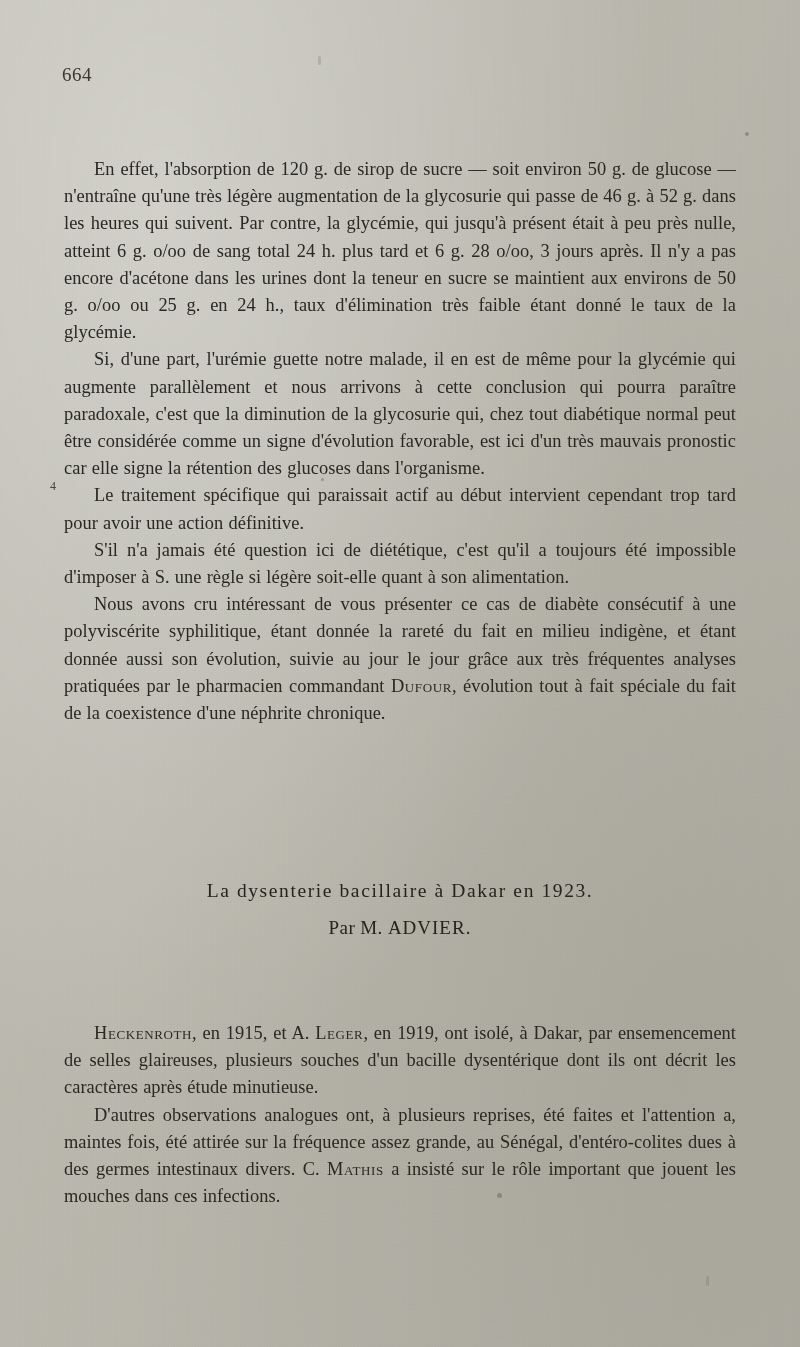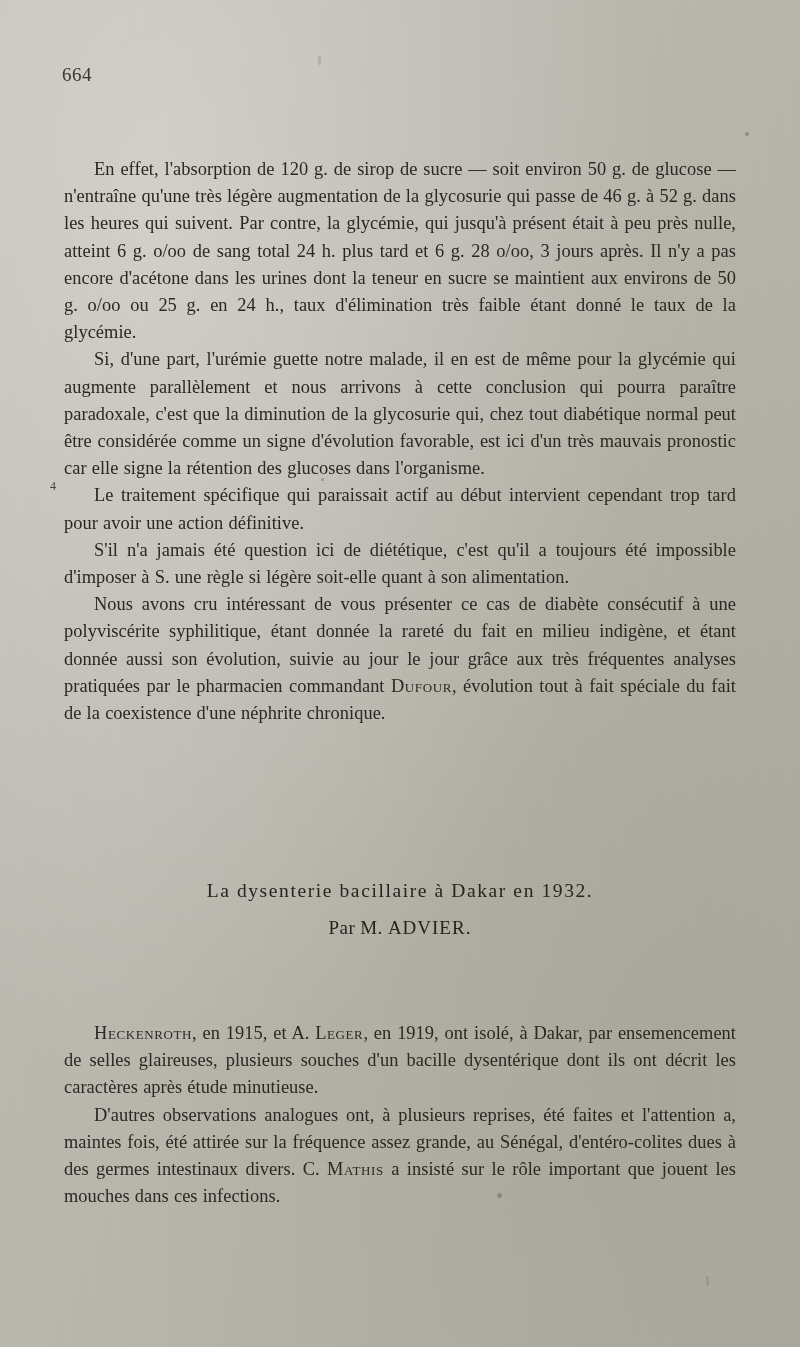--- a/index.html
+++ b/index.html
@@ -155,21 +155,21 @@
       <p class="para">En effet, l'absorption de 120 g. de sirop de sucre — soit environ 50 g. de glucose — n'entraîne qu'une très légère augmentation de la glycosurie qui passe de 46 g. à 52 g. dans les heures qui suivent. Par contre, la glycémie, qui jusqu'à présent était à peu près nulle, atteint 6 g. o/oo de sang total 24 h. plus tard et 6 g. 28 o/oo, 3 jours après. Il n'y a pas encore d'acétone dans les urines dont la teneur en sucre se maintient aux environs de 50 g. o/oo ou 25 g. en 24 h., taux d'élimination très faible étant donné le taux de la glycémie.</p>
       <p class="para">Si, d'une part, l'urémie guette notre malade, il en est de même pour la glycémie qui augmente parallèlement et nous arrivons à cette conclusion qui pourra paraître paradoxale, c'est que la diminution de la glycosurie qui, chez tout diabétique normal peut être considérée comme un signe d'évolution favorable, est ici d'un très mauvais pronostic car elle signe la rétention des glucoses dans l'organisme.</p>
       <p class="para">Le traitement spécifique qui paraissait actif au début intervient cependant trop tard pour avoir une action définitive.</p>
       <p class="para">S'il n'a jamais été question ici de diététique, c'est qu'il a toujours été impossible d'imposer à S. une règle si légère soit-elle quant à son alimentation.</p>
       <p class="para">Nous avons cru intéressant de vous présenter ce cas de diabète consécutif à une polyviscérite syphilitique, étant donnée la rareté du fait en milieu indigène, et étant donnée aussi son évolution, suivie au jour le jour grâce aux très fréquentes analyses pratiquées par le pharmacien commandant <span class="sc-name">Dufour</span>, évolution tout à fait spéciale du fait de la coexistence d'une néphrite chronique.</p>
     </div>
 
     <div class="sig-mark">4</div>
 
 
-    <div class="article-title">La dysenterie bacillaire à Dakar en 1932.</div>
+    <div class="article-title">La dysenterie bacillaire à Dakar en 1923.</div>
 
     <div class="article-author">
       <span>Par M.</span>
       <span class="sc">ADVIER.</span>
     </div>
 
     <div class="article-body">
       <p class="para"><span class="sc-name">Heckenroth</span>, en 1915, et A. <span class="sc-name">Leger</span>, en 1919, ont isolé, à Dakar, par ensemencement de selles glaireuses, plusieurs souches d'un bacille dysentérique dont ils ont décrit les caractères après étude minutieuse.</p>
       <p class="para">D'autres observations analogues ont, à plusieurs reprises, été faites et l'attention a, maintes fois, été attirée sur la fréquence assez grande, au Sénégal, d'entéro-colites dues à des germes intestinaux divers. C. <span class="sc-name">Mathis</span> a insisté sur le rôle important que jouent les mouches dans ces infections.</p>
     </div>

